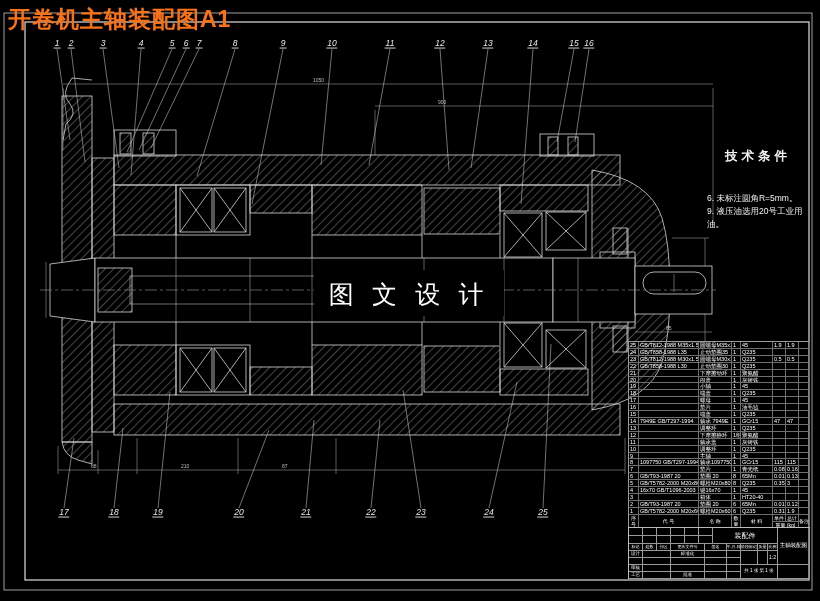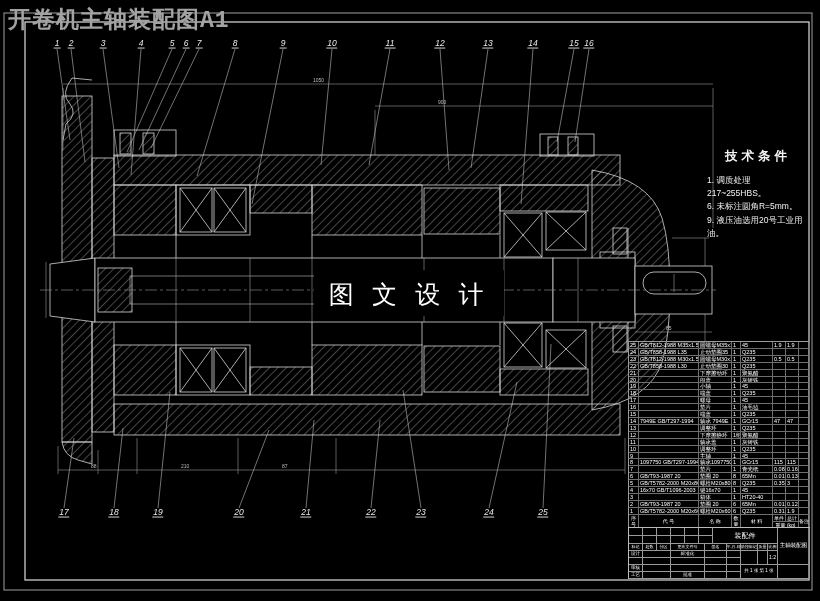--- a/index.html
+++ b/index.html
@@ -1,23 +1,23 @@
 <!DOCTYPE html>
 <html><head>
 <meta charset="utf-8">
 <style>
   html,body{margin:0;padding:0;background:#000;}
   #stage{position:relative;width:820px;height:601px;background:#000;overflow:hidden;
          font-family:"Liberation Sans",sans-serif;}
   #drawing-svg{position:absolute;left:0;top:0;}
-  .red-title{position:absolute;left:8px;top:4px;font-family:Liberation Mono, monospace;
-             font-weight:bold;font-size:23px;color:#a3a3a3;letter-spacing:1px;white-space:nowrap;}
+  .red-title{position:absolute;left:8px;top:4px;font-family:Liberation Sans, sans-serif;
+             font-weight:bold;font-size:23px;color:#f97316;letter-spacing:1px;white-space:nowrap;}
   
   .tech{position:absolute;left:707px;top:148px;width:102px;color:#f2f2f2;}
-  .tech .t{text-align:center;font-size:12.5px;font-weight:bold;letter-spacing:4px;margin-bottom:9px;}
+  .tech .t{text-align:center;font-size:12.5px;font-weight:bold;letter-spacing:4px;margin-bottom:27px;}
   .tech ol{margin:0;padding:0;list-style:none;font-size:8.5px;line-height:1.55;}
   
   .callout{position:absolute;transform:translate(-50%,-55%);font-style:italic;font-size:8.5px;
            color:#e8e8e8;border-bottom:1px solid #cfcfcf;padding:0 1px;line-height:1.05;}
   
   .plist{position:absolute;left:628px;top:341px;width:181px;color:#fff;}
   .plist .rows{display:grid;grid-template-columns:10px 60px 33px 9px 32px 13px 13px 11px;
                grid-auto-rows:6.92px;border-left:1px solid #9a9a9a;border-top:1px solid #9a9a9a;}
   .pc{border-right:1px solid #6f6f6f;border-bottom:1px solid #6f6f6f;box-sizing:border-box;
       font-size:5.5px;line-height:6px;white-space:nowrap;overflow:hidden;padding-left:1px;}
@@ -172,21 +172,20 @@
       <rect x="314" y="270" width="190" height="46" fill="#000"></rect>
       <text x="409" y="303" text-anchor="middle" fill="#fff" font-size="25" letter-spacing="6" font-family="Liberation Serif, DejaVu Serif, serif">图 文 设 计</text>
     </g>
   </svg>
 
   <div class="red-title">开卷机主轴装配图A1</div>
 
   <div class="tech">
     <div class="t">技术条件</div>
     <ol>
-      <li>1. 调质处理217~255HBS。</li>
       <li>6. 未标注圆角R=5mm。</li>
       <li>9. 液压油选用20号工业用油。</li>
     </ol>
   </div>
 
   <div id="callout-layer">
       <div class="callout" style="left: 57px; top: 44px;">1</div>
       <div class="callout" style="left: 71px; top: 44px;">2</div>
       <div class="callout" style="left: 103px; top: 44px;">3</div>
       <div class="callout" style="left: 141px; top: 44px;">4</div>

